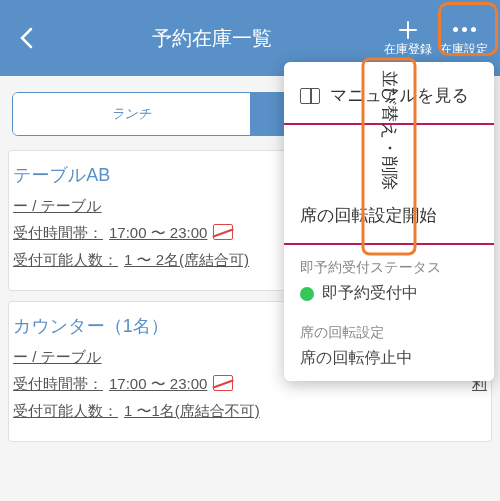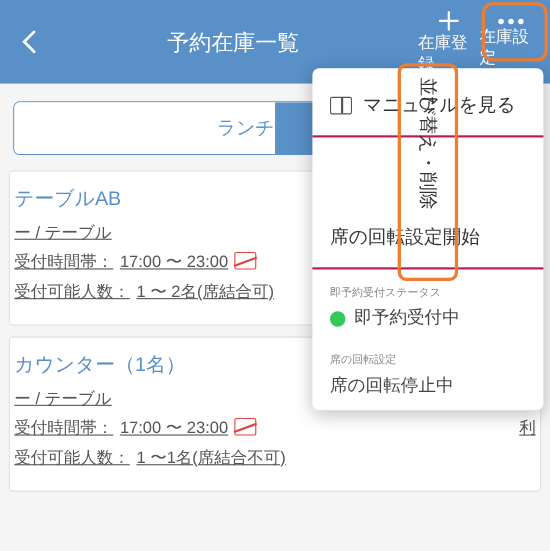--- a/index.html
+++ b/index.html
@@ -1,39 +1,39 @@
 <!DOCTYPE html>
 <html><head>
 <meta charset="utf-8">
 <style>
 * { box-sizing: border-box; margin: 0; padding: 0; }
 body { font-family: -apple-system, "Hiragino Sans", sans-serif; width: 500px; height: 501px; overflow: hidden; background: #f5f5f5; position: relative; }
 .header { background: #5890c7; height: 76px; display: flex; align-items: center; padding: 0 8px; color: #fff; }
 .back { width: 36px; display: flex; align-items: center; justify-content: center; }
 .title { flex: 1; text-align: center; font-size: 20px; font-weight: 400; }
-.hbtn { display: flex; flex-direction: column; align-items: center; justify-content: center; width: 56px; height: 48px; font-size: 15px; color: #fff; }
+.hbtn { display: flex; flex-direction: column; align-items: center; justify-content: center; width: 56px; height: 48px; font-size: 12px; color: #fff; }
 .hbtn .icn { height: 22px; display: flex; align-items: center; justify-content: center; }
 .more-icn span { display:inline-block; width:5px; height:5px; background:#fff; border-radius:50%; margin:0 2px; }
 .hl { background:#fff; border-radius:50%; width:3px; height:3px; box-shadow:0 -8px 0 #fff,0 8px 0 #fff; transform:rotate(90deg);} 
 .settings-hl { border:3px solid #ed7d31; border-radius:10px; position:absolute; top:2px; right:2px; width:60px; height:54px; pointer-events:none; }
 .tabs { display:flex; margin:16px 12px 14px; border:1px solid #5890c7; border-radius:6px; overflow:hidden; background:#fff;}
-.tab { flex:1; text-align:right; padding:12px 0; font-size:17px; color:#5890c7; background:#fff; border-right:1px solid #5890c7;}
+.tab { flex:1; text-align:center; padding:12px 0; font-size:13px; color:#5890c7; background:#fff; border-right:1px solid #5890c7;font-style:italic;}
 .tab:last-child{border-right:none;}
 .tab.active{ background:#5890c7; color:#fff;}
 .card { background:#fff; margin:0 8px 10px; padding:12px 4px; border:1px solid #e0e0e0; border-radius:4px;}
 .card h3{ color:#5890c7; font-size:18px; font-weight:500; margin-bottom:10px;}
 .row{ color:#555; font-size:15px; margin:8px 0; display:flex; align-items:flex-start; gap:6px;text-decoration:underline;}
 .noicon{ display:inline-flex; width:20px; height:16px; border:1.5px solid #d44; border-radius:2px; position:relative;}
 .noicon::after{content:""; position:absolute; width:22px; height:1.5px; background:#d44; top:7px; left:-2px; transform:rotate(-20deg);}
 .dropdown{ position:absolute; top:62px; right:6px; width:210px; background:#fff; border-radius:6px; box-shadow:0 4px 16px rgba(0,0,0,.25); padding:6px 0;}
 .ditem{ padding:16px 16px; font-size:17px; color:#333; border-bottom:2px solid #be185d; display:flex; align-items:center; gap:10px;}
 .ditem:last-child{border-bottom:none;}
 .ditem.hl{ background:transparent; border:3px solid #ed7d31; border-radius:8px; margin:4px 6px; padding:13px 10px; width:auto; height:auto; box-shadow:none;}
 .status-block{ padding:14px 16px 6px; }
-.status-label{ font-size:10px; color:#888; margin-bottom:6px;}
+.status-label{ font-size:14px; color:#888; margin-bottom:6px;}
 .status-val{ font-size:16px; color:#444; display:flex; align-items:center; gap:8px;}
 .dot{ width:14px; height:14px; border-radius:50%; background:#34c759;}
 .book-icn{ width:20px; height:16px; border:1.5px solid #555; border-radius:2px; position:relative;}
 .book-icn::before{content:"";position:absolute;left:50%;top:0;width:1.5px;height:100%;background:#555;}
 </style>
 </head>
 <body>
 
 <div class="header">
   <div class="back">

